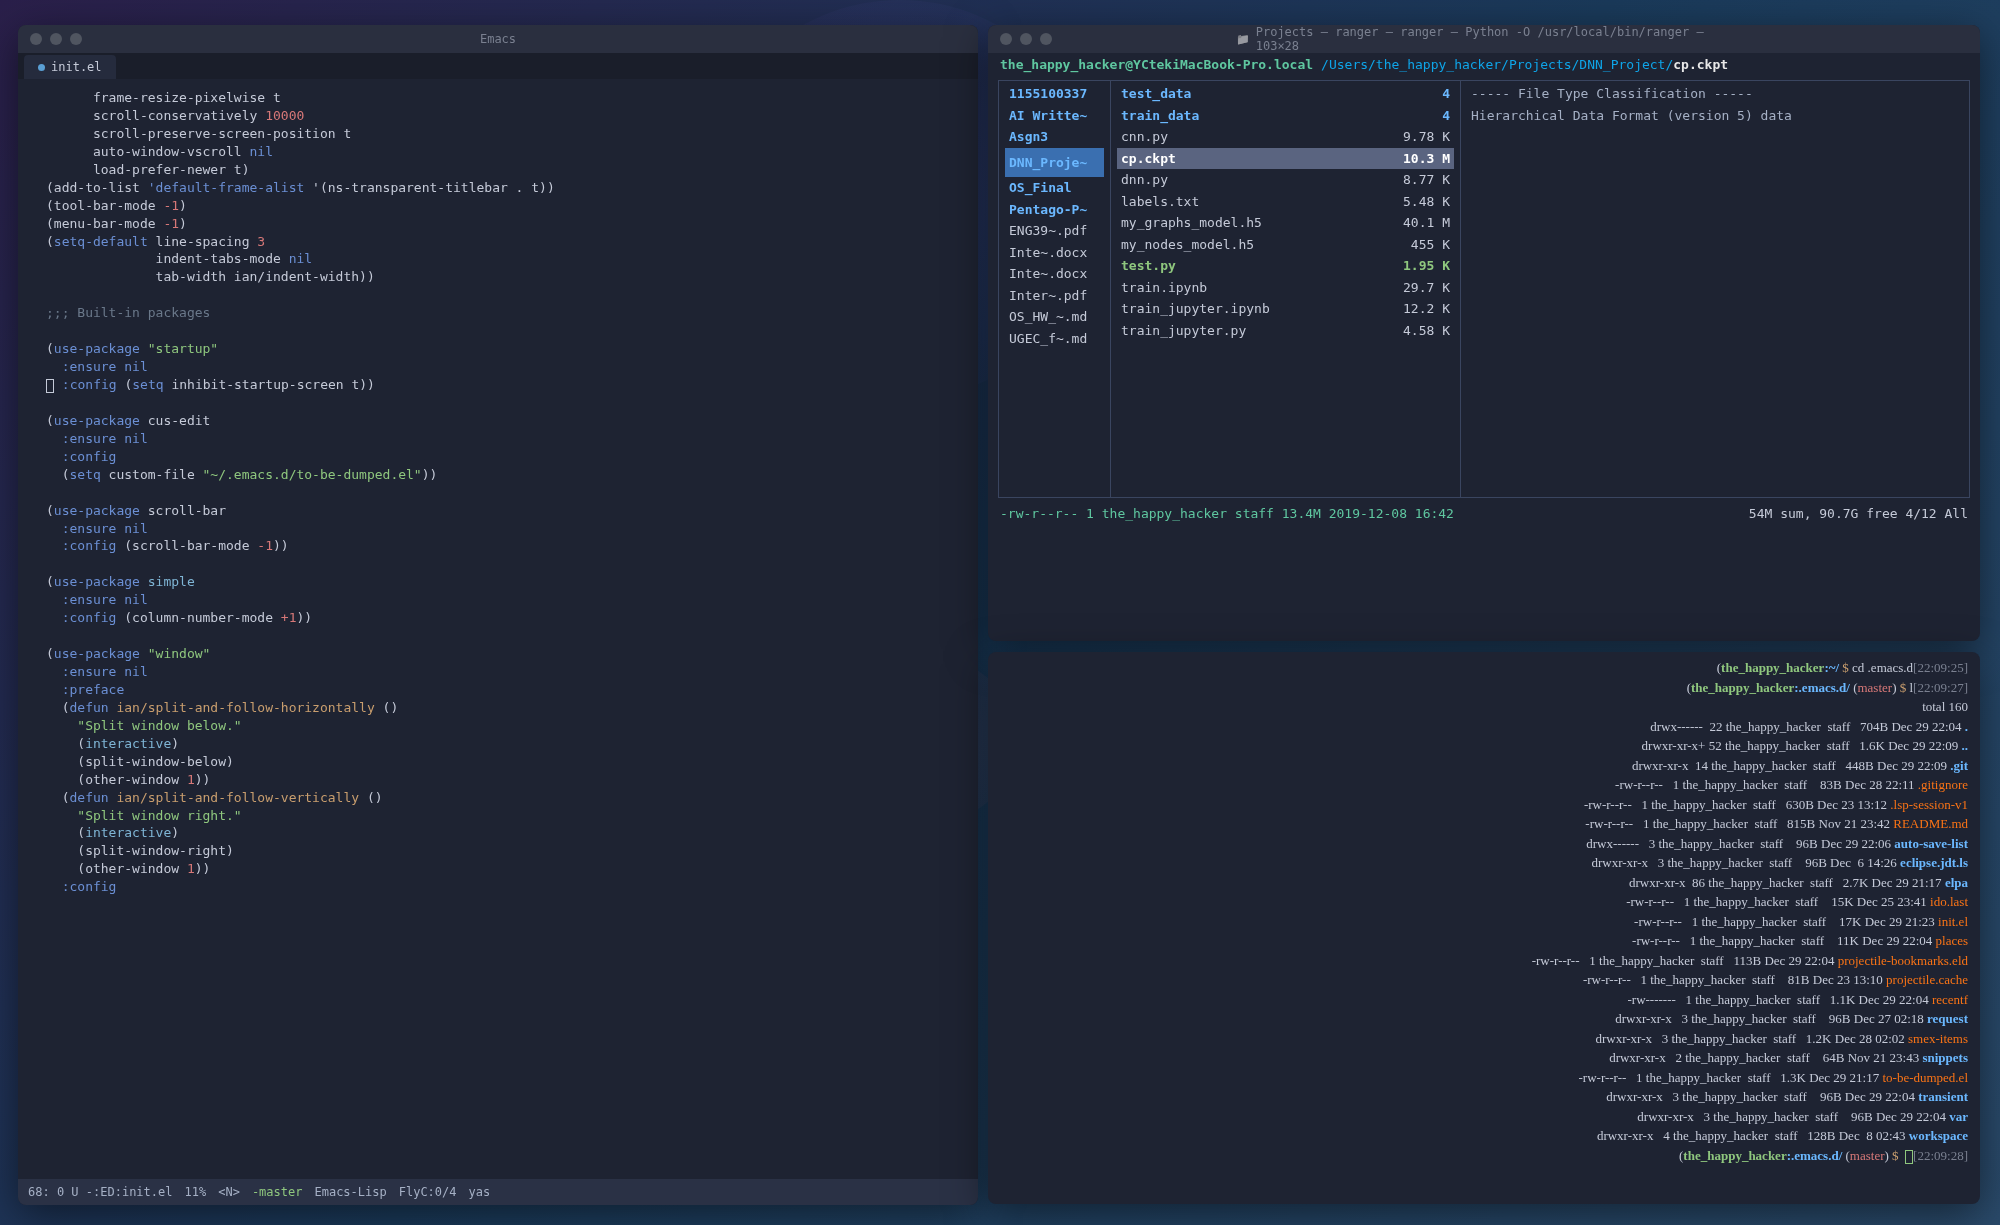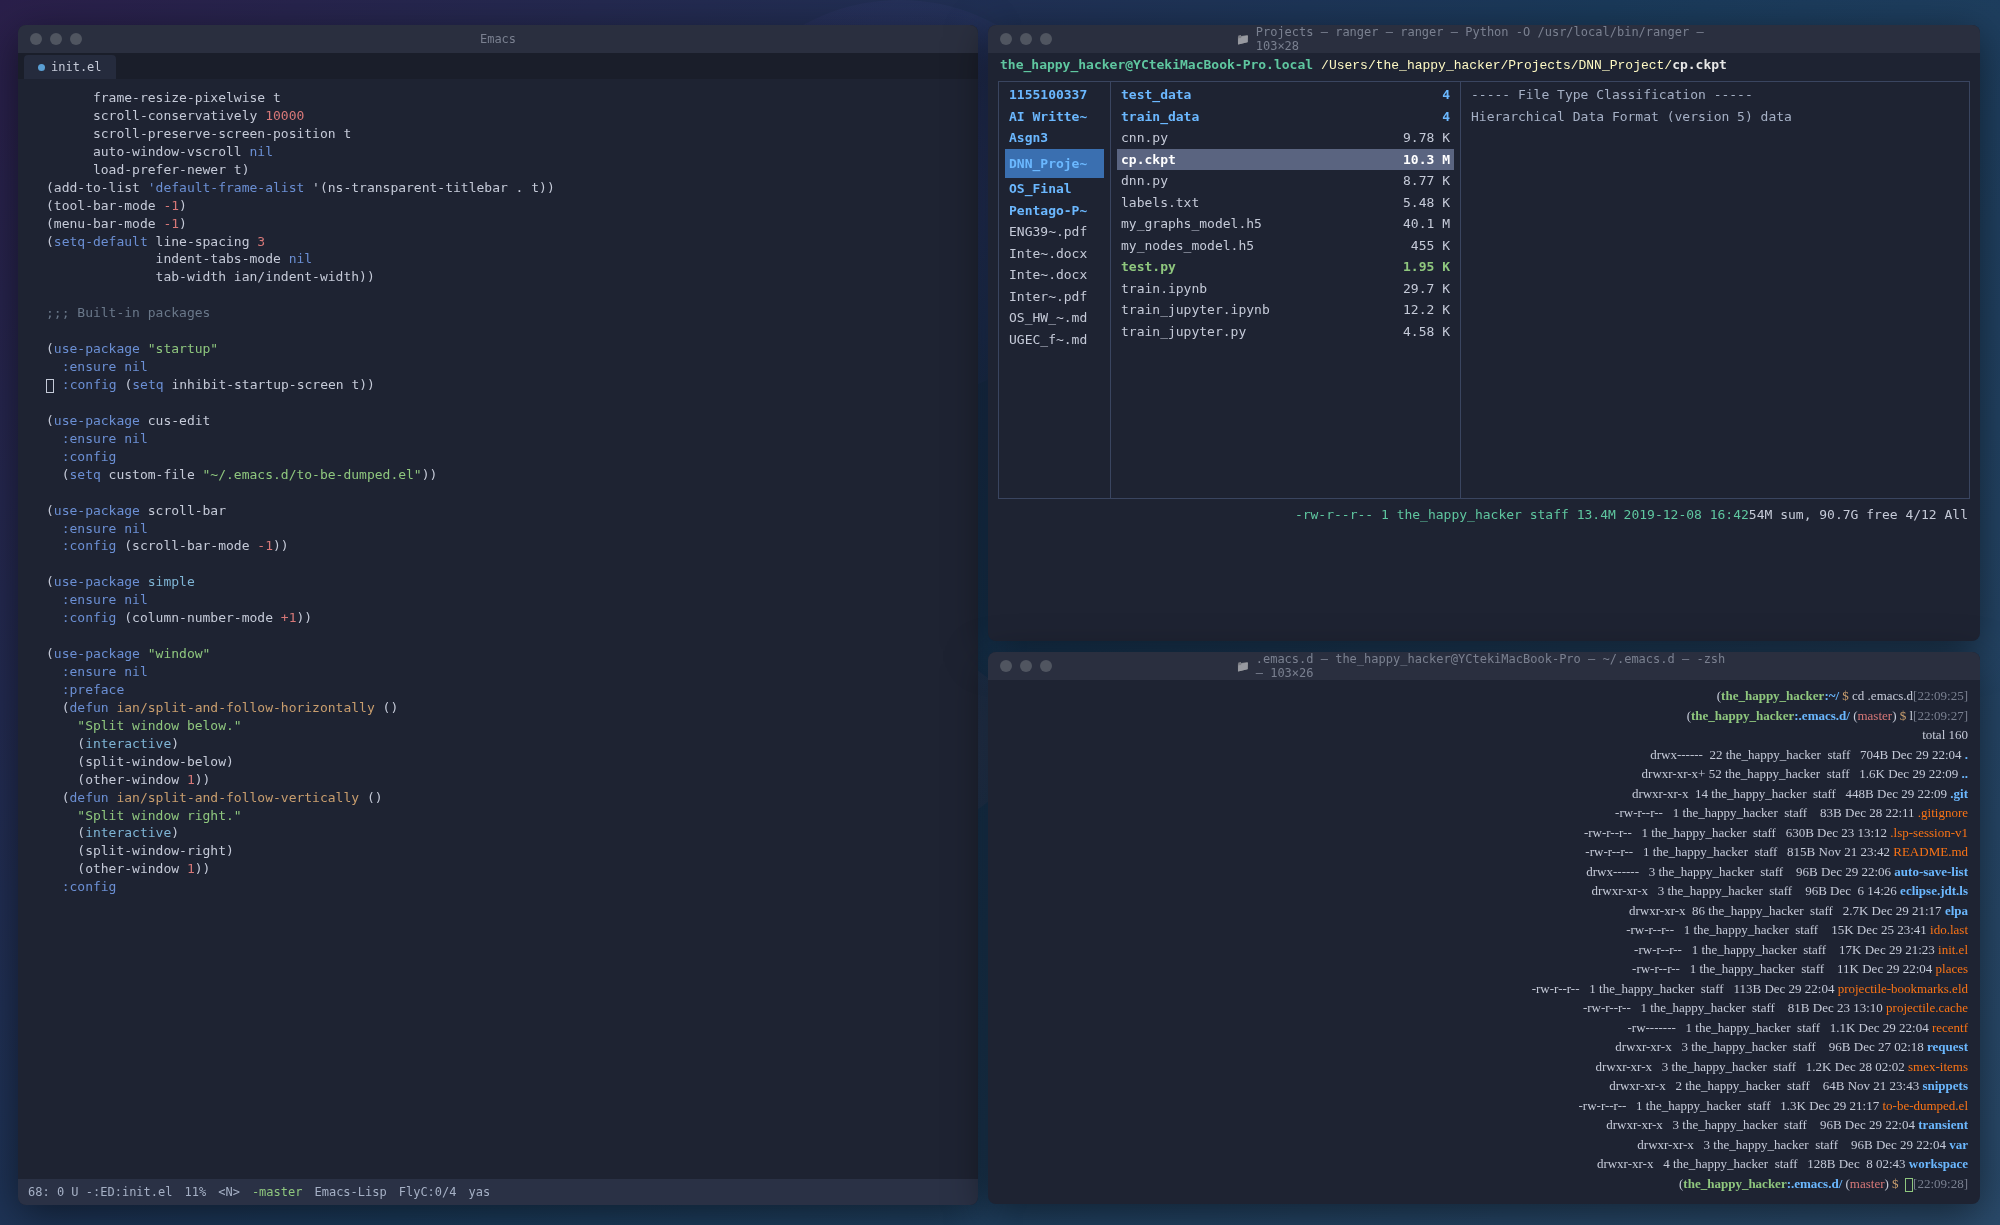--- a/index.html
+++ b/index.html
@@ -104,21 +104,21 @@
   
   #ranger { top: 25px; left: 988px; width: 992px; height: 616px; }
   .ranger-header {
     padding: 4px 12px;
     color: #c5cad8;
     font-size: 13px;
     display: flex;
     gap: 8px;
   }
   .rh-user { color: #5fc7a0; font-weight: bold; }
-  .rh-path { color: #fef9c3; font-family: Liberation Mono, monospace; }
+  .rh-path { color: #0ea5e9; }
   .rh-file { color: #e8e8e8; font-weight: bold; }
   .ranger-grid {
     display: grid;
     grid-template-columns: 112px 350px 1fr;
     height: 418px;
     border: 1px solid #3a4560;
     margin: 4px 10px;
   }
   .ranger-col {
     border-right: 1px solid #3a4560;
@@ -135,21 +135,21 @@
     line-height: 1.5;
   }
   .dir-item { color: #6bb8ff; font-weight: bold; }
   .selected-left { background: #3a6fb0; color: #fff !important; padding:5px 4px; }
   .selected-mid { background: #5a6480; color: #fff !important; font-weight:bold; padding:1px 4px; }
   .exec-item { color: #8fc77e; font-weight: bold; }
   .info-text { color: #a5b0c5; }
   .ranger-status {
     padding: 4px 12px;
     display: flex;
-    justify-content: flex-end;
+    justify-content: space-between;
     color: #c5cad8;
     font-size: 13px;
   }
   .perms { color: #5fc7a0; }
 
   
   #zsh { top: 652px; left: 988px; width: 992px; height: 552px; }
   .term-body {
     padding: 6px 12px;
     color: #c5cad8;
@@ -310,25 +310,14 @@
         <div class="ranger-row info-text">Hierarchical Data Format (version 5) data</div>
       </div>
   </div>
   <div class="ranger-status">
     <span class="perms">-rw-r--r-- 1 the_happy_hacker staff 13.4M 2019-12-08 16:42</span>
     <span>54M sum, 90.7G free  4/12  All</span>
   </div>
 </div>
 
 <div class="window" id="zsh">
-  <div class="titlebar">
-    <div class="traffic-lights">
-      <div class="tl red"></div>
-      <div class="tl yel"></div>
-      <div class="tl grn"></div>
-    </div>
-    <div class="title-text">
-      <span class="folder-icon"></span>
-      <span>.emacs.d — the_happy_hacker@YCtekiMacBook-Pro — ~/.emacs.d — -zsh — 103×26</span>
-    </div>
-  </div>
   <div class="term-body" id="term-body"><div class="term-line"><span>(<span class="prompt-user">the_happy_hacker</span><span class="prompt-path">:~/</span> <span class="prompt-dollar">$</span> cd .emacs.d</span><span class="timestamp">[22:09:25]</span></div><div class="term-line"><span>(<span class="prompt-user">the_happy_hacker</span><span class="prompt-path">:.emacs.d/</span> (<span class="prompt-branch">master</span>) <span class="prompt-dollar">$</span> l</span><span class="timestamp">[22:09:27]</span></div><div class="term-line"><span>total 160</span></div><div class="term-line"><span>drwx------  22 the_happy_hacker  staff   704B Dec 29 22:04 <span class="ls-dir">.</span></span></div><div class="term-line"><span>drwxr-xr-x+ 52 the_happy_hacker  staff   1.6K Dec 29 22:09 <span class="ls-dir">..</span></span></div><div class="term-line"><span>drwxr-xr-x  14 the_happy_hacker  staff   448B Dec 29 22:09 <span class="ls-dir">.git</span></span></div><div class="term-line"><span>-rw-r--r--   1 the_happy_hacker  staff    83B Dec 28 22:11 <span class="ls-file">.gitignore</span></span></div><div class="term-line"><span>-rw-r--r--   1 the_happy_hacker  staff   630B Dec 23 13:12 <span class="ls-file">.lsp-session-v1</span></span></div><div class="term-line"><span>-rw-r--r--   1 the_happy_hacker  staff   815B Nov 21 23:42 <span class="ls-file">README.md</span></span></div><div class="term-line"><span>drwx------   3 the_happy_hacker  staff    96B Dec 29 22:06 <span class="ls-dir">auto-save-list</span></span></div><div class="term-line"><span>drwxr-xr-x   3 the_happy_hacker  staff    96B Dec  6 14:26 <span class="ls-dir">eclipse.jdt.ls</span></span></div><div class="term-line"><span>drwxr-xr-x  86 the_happy_hacker  staff   2.7K Dec 29 21:17 <span class="ls-dir">elpa</span></span></div><div class="term-line"><span>-rw-r--r--   1 the_happy_hacker  staff    15K Dec 25 23:41 <span class="ls-file">ido.last</span></span></div><div class="term-line"><span>-rw-r--r--   1 the_happy_hacker  staff    17K Dec 29 21:23 <span class="ls-file">init.el</span></span></div><div class="term-line"><span>-rw-r--r--   1 the_happy_hacker  staff    11K Dec 29 22:04 <span class="ls-file">places</span></span></div><div class="term-line"><span>-rw-r--r--   1 the_happy_hacker  staff   113B Dec 29 22:04 <span class="ls-file">projectile-bookmarks.eld</span></span></div><div class="term-line"><span>-rw-r--r--   1 the_happy_hacker  staff    81B Dec 23 13:10 <span class="ls-file">projectile.cache</span></span></div><div class="term-line"><span>-rw-------   1 the_happy_hacker  staff   1.1K Dec 29 22:04 <span class="ls-file">recentf</span></span></div><div class="term-line"><span>drwxr-xr-x   3 the_happy_hacker  staff    96B Dec 27 02:18 <span class="ls-dir">request</span></span></div><div class="term-line"><span>drwxr-xr-x   3 the_happy_hacker  staff   1.2K Dec 28 02:02 <span class="ls-file">smex-items</span></span></div><div class="term-line"><span>drwxr-xr-x   2 the_happy_hacker  staff    64B Nov 21 23:43 <span class="ls-dir">snippets</span></span></div><div class="term-line"><span>-rw-r--r--   1 the_happy_hacker  staff   1.3K Dec 29 21:17 <span class="ls-file">to-be-dumped.el</span></span></div><div class="term-line"><span>drwxr-xr-x   3 the_happy_hacker  staff    96B Dec 29 22:04 <span class="ls-dir">transient</span></span></div><div class="term-line"><span>drwxr-xr-x   3 the_happy_hacker  staff    96B Dec 29 22:04 <span class="ls-dir">var</span></span></div><div class="term-line"><span>drwxr-xr-x   4 the_happy_hacker  staff   128B Dec  8 02:43 <span class="ls-dir">workspace</span></span></div><div class="term-line"><span>(<span class="prompt-user">the_happy_hacker</span><span class="prompt-path">:.emacs.d/</span> (<span class="prompt-branch">master</span>) <span class="prompt-dollar">$</span>  <span class="cursor"></span></span><span class="timestamp">[22:09:28]</span></div></div>
 </div>
 
 </body></html>

